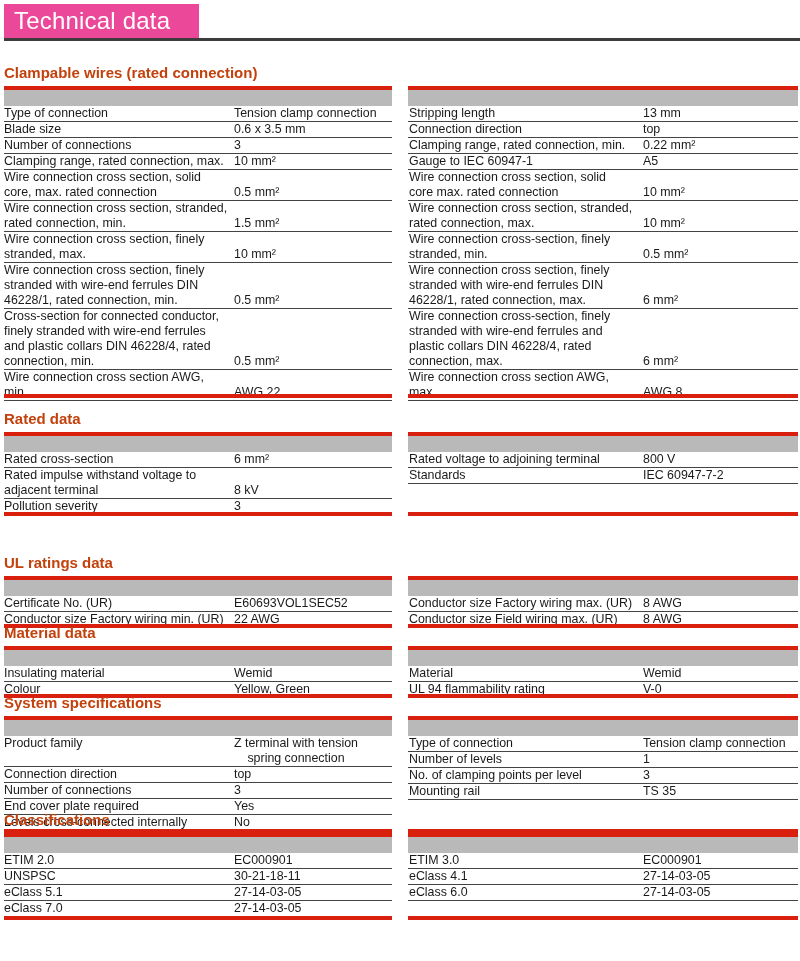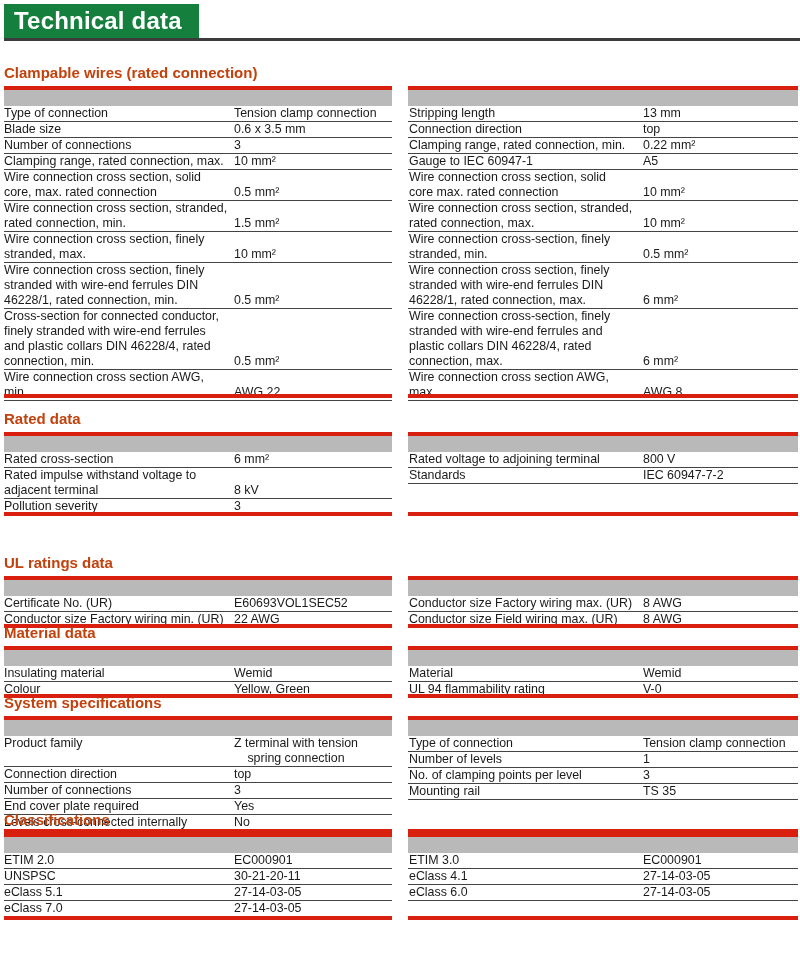--- a/index.html
+++ b/index.html
@@ -1,20 +1,20 @@
 <!DOCTYPE html>
 <html><head>
 <meta charset="utf-8">
 <style>
   html, body { margin: 0; padding: 0; background: #ffffff; }
   body { width: 800px; height: 961px; position: relative; overflow: hidden;
          font-family: "Liberation Sans", sans-serif; color: #1a1a1a; }
   .title-bar { position: absolute; left: 0; top: 0; width: 800px; height: 42px; }
   .title-box { position: absolute; left: 4px; top: 4px; height: 34px; width: 195px;
-               background: #15803d; color: #fff; font-weight: bold; font-size: 24px;
+               background: #ec4899; color: #fff; font-weight: normal; font-size: 24px;
                line-height: 34px; padding-left: 10px; box-sizing: border-box; letter-spacing: 0.2px; }
   .title-rule { position: absolute; left: 4px; right: 0; top: 38px; height: 3px; background: #3c3c3c; }
 
   .section { position: absolute; left: 0; width: 800px; }
   .section-title { position: absolute; left: 4px; top: 0; font-weight: bold; font-size: 15px;
                    line-height: 18px; color: #c2410c; }
   .col { position: absolute; top: 22px; }
   .col.left { left: 4px; width: 388px; }
   .col.right { left: 408px; width: 390px; }
   .red-top { height: 4px; background: #d9200f; }
@@ -296,21 +296,21 @@
       <div class="section-title">Classifications</div>
       <div class="col left" style="height: 87px;">
         <div class="red-top"></div>
         <div class="gray-band"></div>
         <div class="row">
           <div class="k">ETIM 2.0</div>
           <div class="v">EC000901</div>
         </div>
         <div class="row">
           <div class="k">UNSPSC</div>
-          <div class="v">30-21-20-11</div>
+          <div class="v">30-21-18-11</div>
         </div>
         <div class="row">
           <div class="k">eClass 5.1</div>
           <div class="v">27-14-03-05</div>
         </div>
         <div class="row">
           <div class="k">eClass 7.0</div>
           <div class="v">27-14-03-05</div>
         </div>
         <div class="red-bottom" style="bottom: 0px;"></div>

